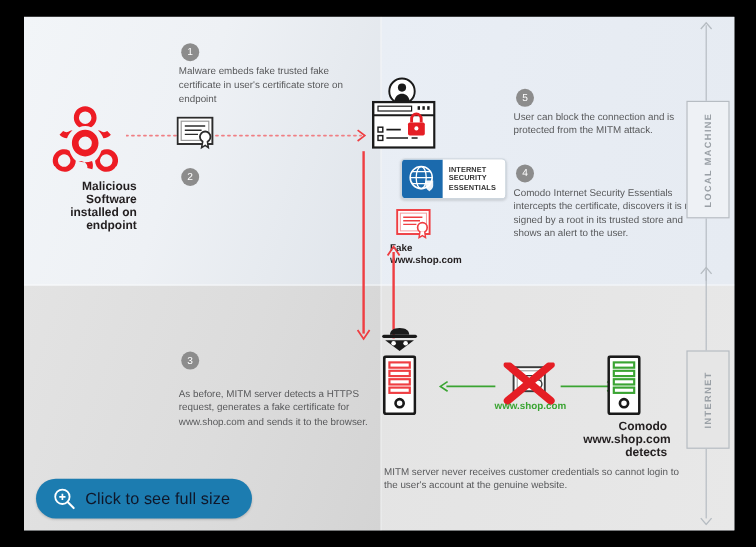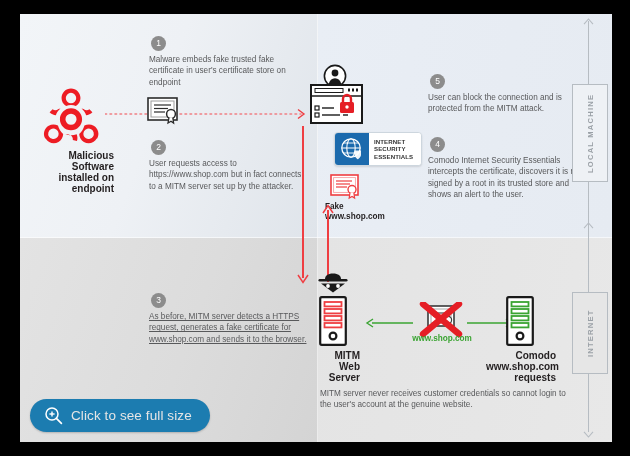--- a/index.html
+++ b/index.html
@@ -82,21 +82,21 @@
   .sidebar-wrap{position:absolute;width:46px;}
   .sb-line{position:absolute;left:22px;width:1px;background:#b6bcc2;}
   .sb-box{position:absolute;left:6px;width:34px;border:1px solid #b6bcc2;background:transparent;}
   .sb-text{position:absolute;color:#9aa0a6;font-size:7.6px;font-weight:bold;letter-spacing:1.2px;
         writing-mode:vertical-rl;transform:rotate(180deg);white-space:nowrap;
         left:0;top:0;width:100%;height:100%;display:flex;align-items:center;justify-content:center;}
   .sb-arrow{position:absolute;left:17px;width:11px;height:7px;}
 
   
   #fullsize-btn{position:absolute;left:10px;top:385px;height:33px;border-radius:17px;
-      background:#1c7cb0;color:#e5e5e5;display:flex;align-items:center;gap:8px;padding:0 18px 0 14px;
+      background:#1c7cb0;color:#0f172a;display:flex;align-items:center;gap:8px;padding:0 18px 0 14px;
       font-size:13.5px;cursor:pointer;box-shadow:0 1px 2px rgba(0,0,0,.2);}
   #fullsize-btn .lbl{letter-spacing:.1px;}
 </style>
 </head>
 <body>
 
 <div id="frame">
   <div id="stage">
 
     <div class="quad" id="q-tl"></div>
@@ -136,24 +136,23 @@
         <line x1="7" y1="15" x2="18" y2="15" stroke="#2b2b2b" stroke-width="1.2"></line>
         <circle cx="24" cy="17" r="4.4" fill="#fff" stroke="#2b2b2b" stroke-width="1.5"></circle>
         <path d="M22 20.5 L21 26 L24 24.2 L26.6 26 L25.8 20.6" fill="#fff" stroke="#2b2b2b" stroke-width="1.3"></path>
       </svg>
     </div>
 
     <div class="step-num" style="left:131px;top:22px;">1</div>
     <div class="body-text" style="left:129px;top:40px;width:162px;">Malware embeds fake trusted fake certificate in user's certificate store on endpoint</div>
 
     <div class="step-num" style="left:131px;top:126px;">2</div>
-    <div class="body-text" style="left:129px;top:144px;width:160px;">User requests access to https://www.shop.com but in fact connects to a MITM server set up by the attacker.</div>
 
     <div class="step-num" style="left:131px;top:279px;">3</div>
-    <div class="body-text" style="left:129px;top:297px;width:162px;text-decoration:underline;">As before, MITM server detects a HTTPS request, generates a fake certificate for www.shop.com and sends it to the browser.</div>
+    <div class="body-text" style="left:129px;top:309px;width:162px;">As before, MITM server detects a HTTPS request, generates a fake certificate for www.shop.com and sends it to the browser.</div>
 
     <div class="step-num" style="left:410px;top:60px;">5</div>
     <div class="body-text" style="left:408px;top:78px;width:158px;">User can block the connection and is protected from the MITM attack.</div>
 
     <div class="step-num" style="left:410px;top:123px;">4</div>
     <div class="body-text" style="left:408px;top:141px;width:158px;">Comodo Internet Security Essentials intercepts the certificate, discovers it is not signed by a root in its trusted store and shows an alert to the user.</div>
 
     <div id="userhead">
       <svg width="24" height="24" viewBox="0 0 24 24">
         <circle cx="12" cy="12" r="10.6" fill="#fff" stroke="#1a1a1a" stroke-width="1.6"></circle>
@@ -242,24 +241,20 @@
     <div id="mitm-server">
       <svg width="28" height="50" viewBox="0 0 28 50">
         <rect x="1.2" y="1.2" width="25.6" height="47.6" rx="1.5" fill="#fff" stroke="#1a1a1a" stroke-width="2.2"></rect>
         <rect x="5.5" y="6" width="17" height="4.4" fill="none" stroke="#ef3e42" stroke-width="1.8"></rect>
         <rect x="5.5" y="13" width="17" height="4.4" fill="none" stroke="#ef3e42" stroke-width="1.8"></rect>
         <rect x="5.5" y="20" width="17" height="4.4" fill="none" stroke="#ef3e42" stroke-width="1.8"></rect>
         <rect x="5.5" y="27" width="17" height="4.4" fill="none" stroke="#ef3e42" stroke-width="1.8"></rect>
         <circle cx="14" cy="40" r="3.4" fill="none" stroke="#1a1a1a" stroke-width="2.2"></circle>
       </svg>
     </div>
-    <div class="cap" id="mitm-label">
-      <div>MITM</div>
-      <div>Web Server</div>
-    </div>
 
     <div id="green-left">
       <svg width="48" height="10" viewBox="0 0 48 10">
         <line x1="7" y1="5" x2="48" y2="5" stroke="#3aa432" stroke-width="1.4"></line>
         <polyline points="8,1 2,5 8,9" fill="none" stroke="#3aa432" stroke-width="1.4"></polyline>
       </svg>
     </div>
     <div id="green-right">
       <svg width="47" height="10" viewBox="0 0 47 10">
         <line x1="0" y1="5" x2="40" y2="5" stroke="#3aa432" stroke-width="1.4"></line>
@@ -286,21 +281,21 @@
         <rect x="5.5" y="6" width="17" height="4.4" fill="none" stroke="#3aa432" stroke-width="1.8"></rect>
         <rect x="5.5" y="13" width="17" height="4.4" fill="none" stroke="#3aa432" stroke-width="1.8"></rect>
         <rect x="5.5" y="20" width="17" height="4.4" fill="none" stroke="#3aa432" stroke-width="1.8"></rect>
         <rect x="5.5" y="27" width="17" height="4.4" fill="none" stroke="#3aa432" stroke-width="1.8"></rect>
         <circle cx="14" cy="40" r="3.4" fill="none" stroke="#1a1a1a" stroke-width="2.2"></circle>
       </svg>
     </div>
     <div class="cap" id="gen-label">
       <div>Comodo</div>
       <div>www.shop.com</div>
-      <div>requests</div>
+      <div>detects</div>
     </div>
 
     <div id="bottom-note">MITM server never receives customer credentials so cannot login to the user's account at the genuine website.</div>
 
     <div class="sidebar-wrap" style="left:546px;top:4px;height:216px;">
       <svg class="sb-arrow" style="top:0;" viewBox="0 0 11 7">
         <polyline points="1,6.2 5.5,1 10,6.2" fill="none" stroke="#b6bcc2" stroke-width="1.1"></polyline>
       </svg>
       <div class="sb-line" style="top:3px;height:213px;"></div>
       <div class="sb-box" style="top:66px;height:96px;background:#eef1f5;">

